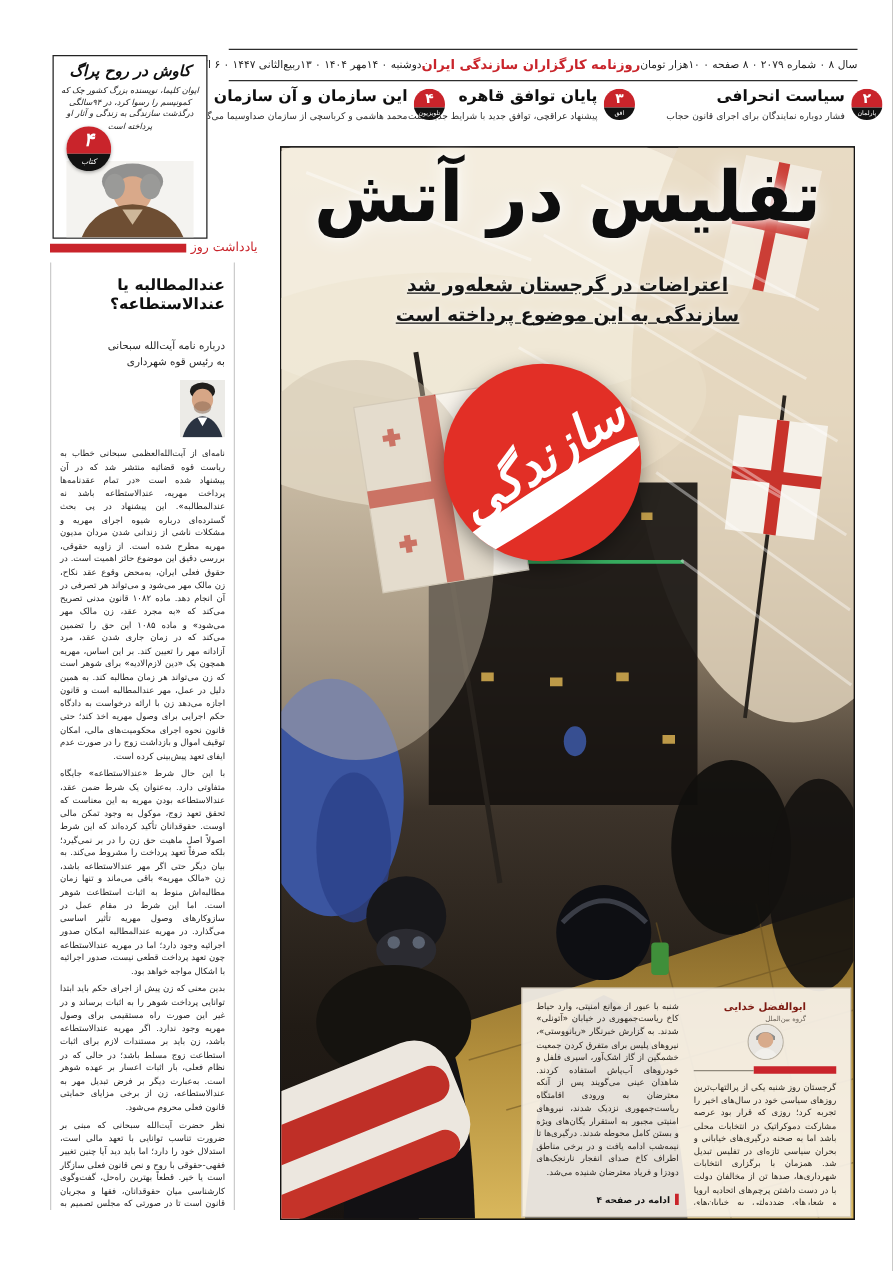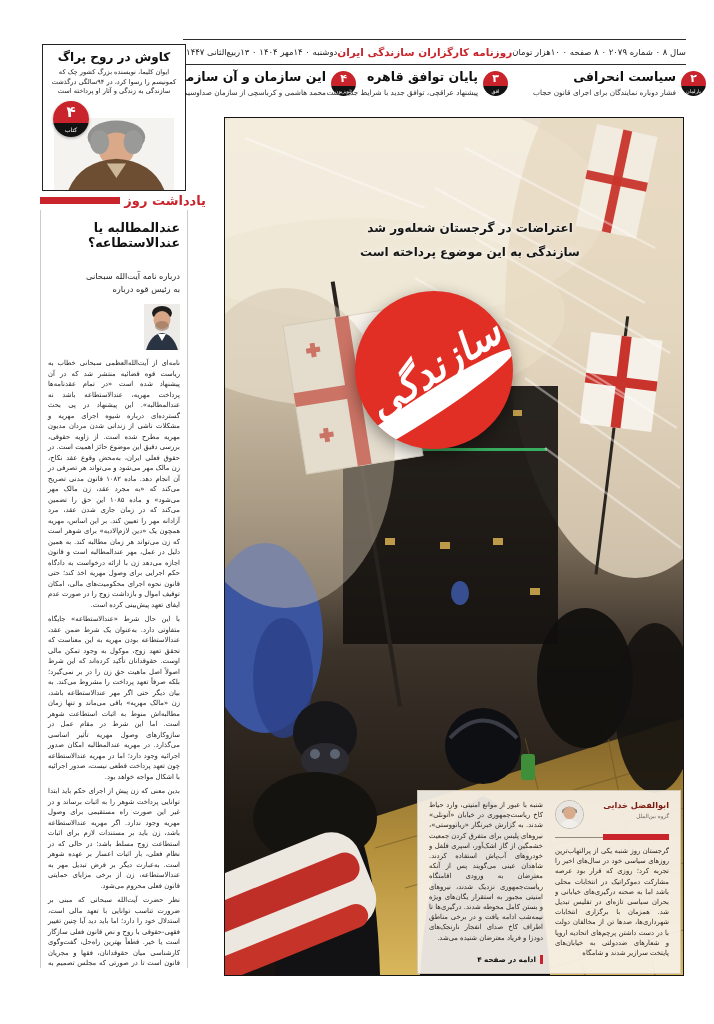--- a/index.html
+++ b/index.html
@@ -23,33 +23,33 @@
   .teaser.tC{width:176px;}
   .badge{width:25px;height:25px;border-radius:50%;overflow:hidden;flex:none;margin-top:2px;}
   .badge-num{height:15px;background:#c9242b;color:#fff;font-size:11px;font-weight:bold;
              text-align:center;line-height:16px;}
   .badge-sec{height:10px;background:#121212;color:#fff;font-size:5px;text-align:center;line-height:10px;}
   .teaser-text{margin-right:5px;text-align:right;min-width:0;}
   .t-title{font-size:12.5px;font-weight:bold;color:#0f0f0f;line-height:15px;white-space:nowrap;}
   .t-sub{font-size:7.3px;color:#2c2c2c;margin-top:4px;white-space:nowrap;}
 
   
-  .prague{position:absolute;left:42px;top:44px;width:144px;height:147px;border:1px solid #232323;
-          background:#fff;box-sizing:border-box;padding:5px 5px 0;}
+  .prague{position:absolute;left:42px;top:44px;width:124px;height:147px;border:1px solid #232323;
+          background:#fff;box-sizing:border-box;padding:5px 5px 0;font-style:italic;}
   .pb-title{font-size:12px;font-weight:bold;color:#0f0f0f;text-align:center;}
   .pb-text{font-size:6.6px;color:#222;text-align:center;line-height:9.5px;margin-top:4px;}
   .pb-photo{position:absolute;left:10px;right:10px;bottom:0;height:72px;}
   .pb-badge{position:absolute;left:10px;top:56px;width:36px;height:36px;border-radius:50%;
             overflow:hidden;z-index:3;box-shadow:0 1px 3px rgba(0,0,0,.35);}
   .pb-badge .badge-num{height:22px;font-size:15px;line-height:23px;}
   .pb-badge .badge-sec{height:14px;font-size:6px;line-height:14px;}
 
   
   .note-label{position:absolute;left:40px;top:193px;width:166px;display:flex;align-items:center;direction:rtl;}
-  .nl-text{font-size:13px;font-weight:bold;color:#c9242b;white-space:nowrap;margin-left:4px;}
+  .nl-text{font-size:10px;font-weight:normal;color:#c9242b;white-space:nowrap;margin-left:4px;}
   .nl-bar{flex:1;height:7px;background:#c9242b;}
   .note-article{position:absolute;left:40px;top:210px;width:148px;height:758px;box-sizing:border-box;
                 border-left:1px solid #cccccc;border-right:1px solid #cccccc;background:#fff;
                 padding:10px 7px 0;overflow:hidden;}
   .na-title{font-size:12.5px;font-weight:bold;color:#101010;text-align:right;}
   .na-sub{font-size:8.3px;color:#1f1f1f;line-height:12.5px;margin-top:20px;text-align:right;}
   .author-row{display:flex;direction:rtl;margin-top:9px;align-items:flex-start;}
   .author-meta{flex:1;padding-left:4px;}
   .am-name{font-size:9px;font-weight:bold;color:#121212;border-bottom:1px solid #8c8c8c;padding-bottom:3px;}
   .am-role{font-size:6.3px;color:#555;margin-top:3px;}
@@ -59,40 +59,40 @@
   .na-body p{margin:0 0 4px;}
 
   
   .photo{position:absolute;left:224px;top:117px;width:460px;height:859px;border:1px solid #141414;
          box-sizing:border-box;overflow:hidden;background:#241f1a;}
   .photo svg{display:block;}
 
   .headline{position:absolute;left:234px;top:126px;width:440px;text-align:center;z-index:4;
             font-size:56px;font-weight:bold;color:#0e0e0e;letter-spacing:-1px;
             text-shadow:0 0 16px rgba(255,255,255,.95),0 0 5px rgba(255,255,255,.7);}
-  .decks{position:absolute;left:270px;top:216px;width:400px;text-align:center;z-index:4;
-         font-size:12px;font-weight:bold;color:#151515;line-height:24px;
-         text-shadow:0 0 9px rgba(255,255,255,.9),0 0 3px rgba(255,255,255,.7);}
+  .decks{position:absolute;left:254px;top:216px;width:400px;text-align:center;z-index:4;
+         font-size:15px;font-weight:bold;color:#151515;line-height:24px;
+         text-shadow:0 0 9px rgba(255,255,255,.9),0 0 3px rgba(255,255,255,.7);text-decoration:underline;}
 
   
   .logo{position:absolute;left:355px;top:291px;width:158px;height:158px;border-radius:50%;
         background:#e22f26;overflow:hidden;z-index:5;box-shadow:0 5px 16px rgba(0,0,0,.4);}
   .logo-swoosh{position:absolute;left:-34px;top:104px;width:210px;height:24px;background:#ffffff;
                border-radius:50%;transform:rotate(-33deg);}
   .logo-text{position:absolute;left:4px;top:54px;width:150px;text-align:center;color:#ffffff;
              font-size:40px;font-weight:bold;transform:rotate(-33deg);transform-origin:center;
              font-style:italic;}
 
   
   .story{position:absolute;left:417px;top:790px;width:264px;height:184px;z-index:5;
          background:rgba(247,242,233,.93);border:1px solid rgba(170,158,135,.45);
          box-sizing:border-box;padding:9px 11px;display:flex;direction:rtl;gap:12px;}
   .story-col{flex:1;min-width:0;display:flex;flex-direction:column;}
   .story-body{font-size:6.8px;line-height:10.2px;text-align:justify;color:#241f18;overflow:hidden;flex:1;}
-  .story-author{display:flex;direction:rtl;}
+  .story-author{display:flex;direction:rtl;align-items:center;flex-direction:column;}
   .sa-meta{flex:1;}
   .sa-name{font-size:8.2px;font-weight:bold;color:#7d1a12;}
   .sa-role{font-size:5.5px;color:#6a6258;margin-top:3px;}
   .sa-photo{width:27px;height:27px;border-radius:50%;overflow:hidden;flex:none;border:1px solid #b9b2a4;background:#fff;}
   .sa-rule{display:flex;align-items:center;margin:5px 0 6px;}
   .sa-bar{width:58%;height:6px;background:#c9242b;}
   .sa-line{flex:1;height:1px;background:#8f887b;}
   .continue{display:flex;direction:rtl;align-items:flex-start;margin-top:4px;flex:none;}
   .cont-bar{width:3px;height:9px;background:#c9242b;margin-left:4px;flex:none;}
   .cont-text{font-size:7.2px;font-weight:bold;color:#111;}
@@ -166,21 +166,21 @@
 
   <div class="note-label">
     <span class="nl-text">یادداشت روز</span>
     <span class="nl-bar"></span>
   </div>
 
   <div class="note-article">
     <div class="na-title">عندالمطالبه یا عندالاستطاعه؟</div>
     <div class="na-sub">
       <div>درباره نامه آیت‌الله سبحانی</div>
-      <div>به رئیس قوه درباره</div>
+      <div>به رئیس قوه شهرداری</div>
     </div>
     <div class="author-row">
       <div class="author-photo">
         <svg width="36" height="46" viewBox="0 0 36 46">
           <rect x="0" y="0" width="36" height="46" fill="#ecebe7"></rect>
           <ellipse cx="18" cy="9" rx="10" ry="7" fill="#201e1c"></ellipse>
           <ellipse cx="18" cy="16" rx="8.5" ry="9" fill="#d7a686"></ellipse>
           <ellipse cx="18" cy="22" rx="7" ry="5" fill="#8a6a55" opacity="0.55"></ellipse>
           <path d="M2,46 Q7,30 18,29 Q29,30 34,46 Z" fill="#2a3341"></path>
           <path d="M14,30 L18,37 L22,30 Z" fill="#ffffff"></path>
@@ -306,20 +306,21 @@
           <rect x="-40" y="735" width="190" height="100" rx="30" fill="#ece7df"></rect>
           <rect x="-40" y="760" width="185" height="30" rx="14" fill="#bf2f27"></rect>
           <rect x="-25" y="812" width="160" height="24" rx="12" fill="#c53329"></rect>
         </g>
       </g>
 
       <ellipse cx="60" cy="330" rx="110" ry="160" fill="#cfc2ab" opacity="0.45"></ellipse>
     </svg>
   </div>
 
+  <div class="headline">تفلیس در آتش</div>
   <div class="decks">
     <div>اعتراضات در گرجستان شعله‌ور شد</div>
     <div>سازندگی به این موضوع پرداخته است</div>
   </div>
 
   <div class="logo">
     <div class="logo-swoosh"></div>
     <div class="logo-text">سازندگی</div>
   </div>
 

